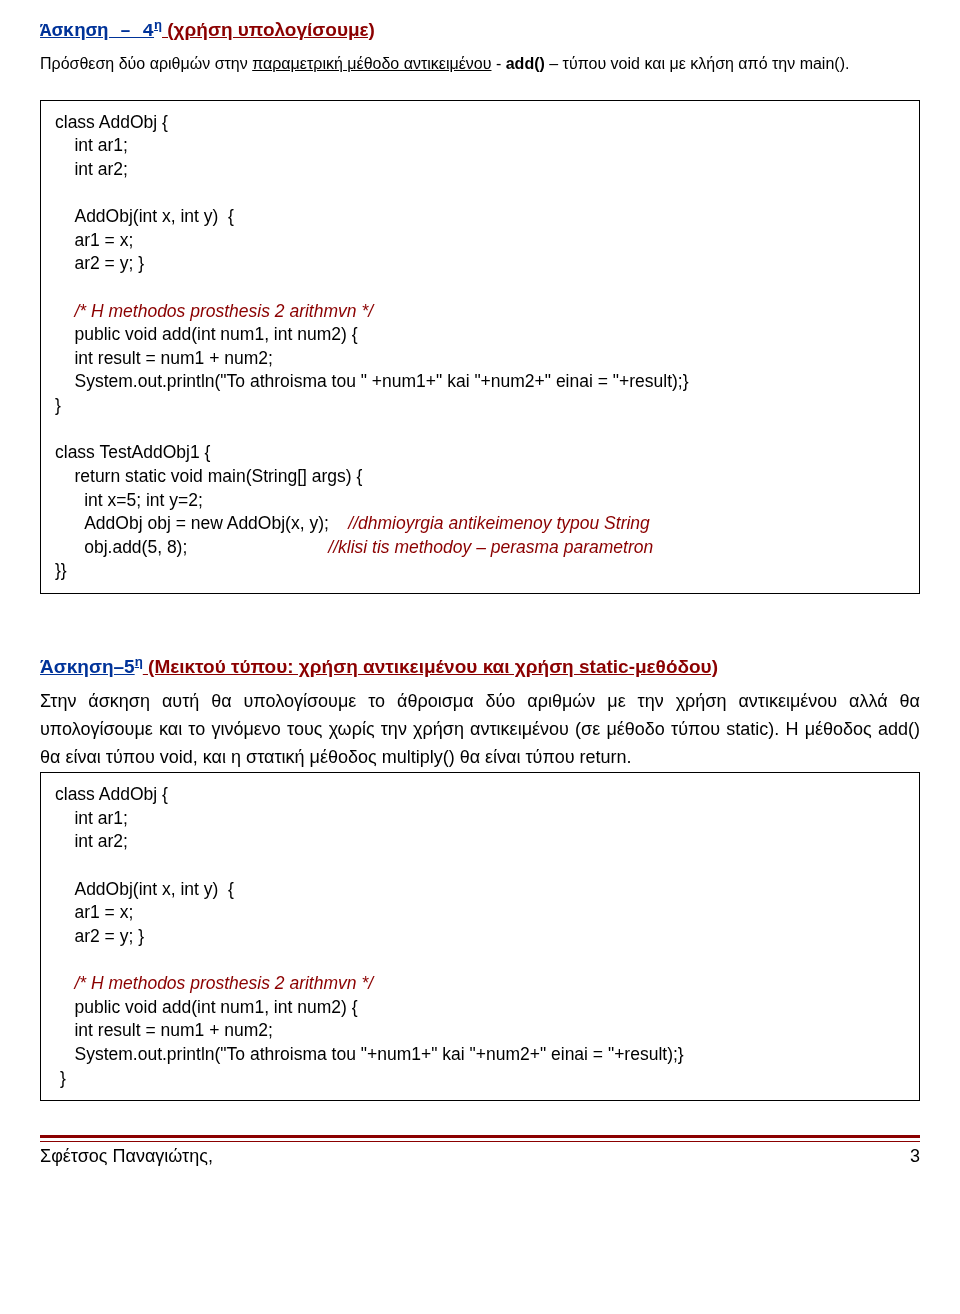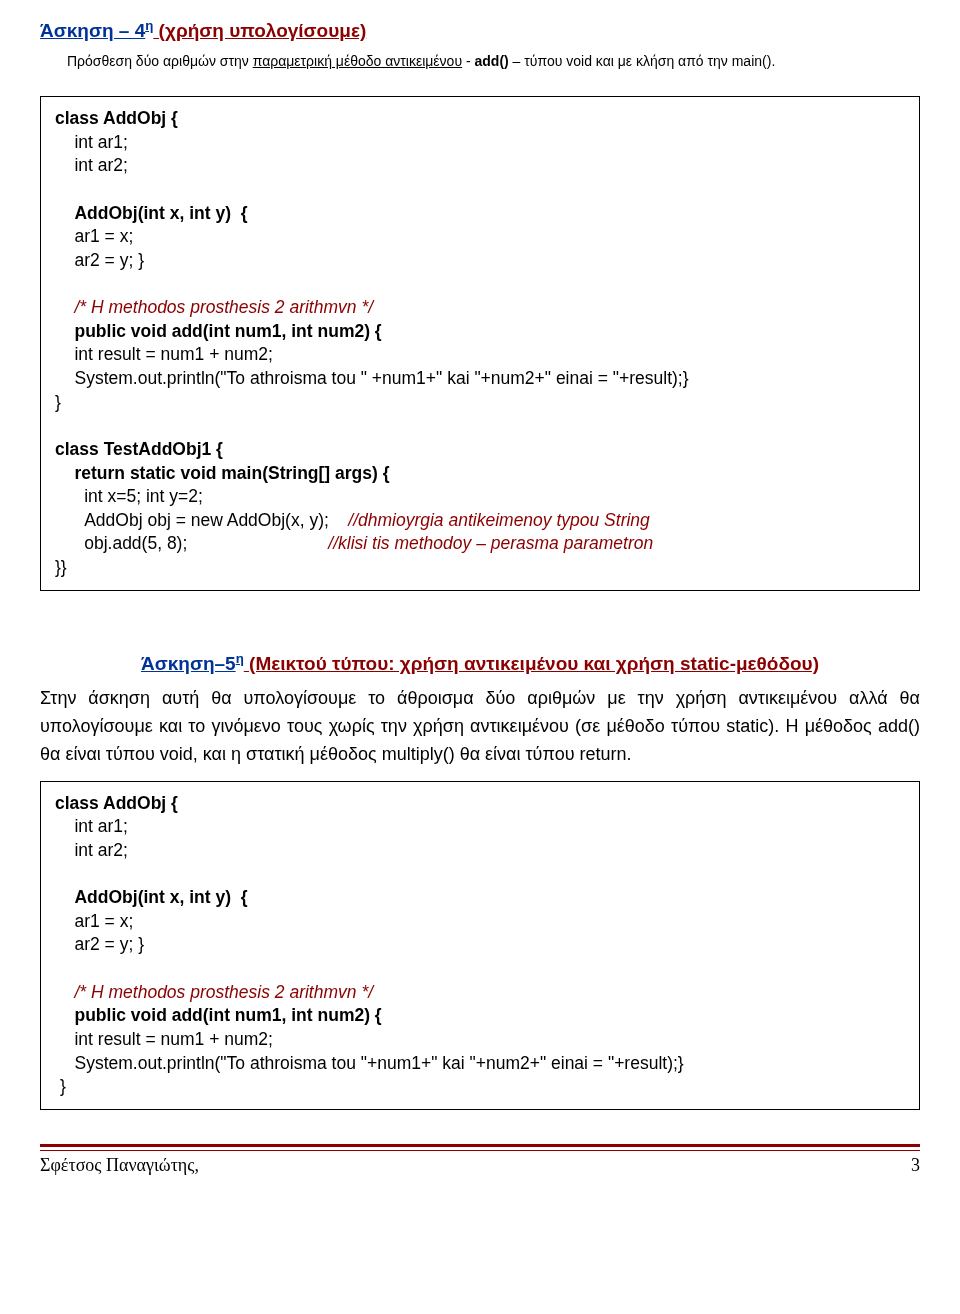--- a/index.html
+++ b/index.html
@@ -11,72 +11,69 @@
   }
   .page {
     padding: 18px 40px 10px 40px;
   }
   .ex-title {
     font-weight: bold;
     font-size: 19px;
     margin-bottom: 8px;
   }
   .ex-title .maroon-u { color: #8B0000; text-decoration: underline; }
-  .ex-title .blue-u { color: #003399; text-decoration: underline; }
+  .ex-title .blue-u { color: #003399; text-decoration: underline; font-family: Liberation Mono, monospace; }
   sup { font-size: 0.7em; }
   .intro {
-    font-size: 14px;
+    font-size: 16px;
     line-height: 1.7;
     margin-bottom: 22px;
-    margin-left: 27px;
   }
   .intro .u { text-decoration: underline; }
   .intro .b { font-weight: bold; }
 
   .codebox {
     border: 1px solid #000;
     padding: 10px 14px 10px 14px;
     font-family: Verdana, Arial, sans-serif;
     font-size: 17.5px;
     line-height: 1.35;
     margin-bottom: 34px;
     white-space: pre-wrap;
   }
-  .codebox .b { font-weight: bold; }
+  .codebox .b { font-weight: normal; }
   .codebox .red { color: #8B0000; }
   .codebox .i { font-style: italic; }
 
   .ex5-title {
     font-weight: bold;
     font-size: 19px;
     margin-bottom: 10px;
     margin-top: 60px;
-    text-align: center;
   }
   .ex5-title .blue-u { color: #003399; text-decoration: underline; }
   .ex5-title .red-u { color: #8B0000; text-decoration: underline; }
 
   .ex5-body {
     font-size: 18px;
     line-height: 1.55;
     text-align: justify;
-    margin-bottom: 12px;
   }
 
   .footer-rule {
     border: none;
     border-top: 3px solid #8B0000;
     border-bottom: 1px solid #8B0000;
     height: 3px;
     margin: 26px 0 4px 0;
   }
   .footer {
     display: flex;
     justify-content: space-between;
-    font-family: Liberation Serif, serif;
+    font-family: Liberation Sans, sans-serif;
     font-size: 18px;
     padding-bottom: 10px;
     gap: 15px;
   }
 </style>
 </head>
 <body>
 
 <div class="page">
 

